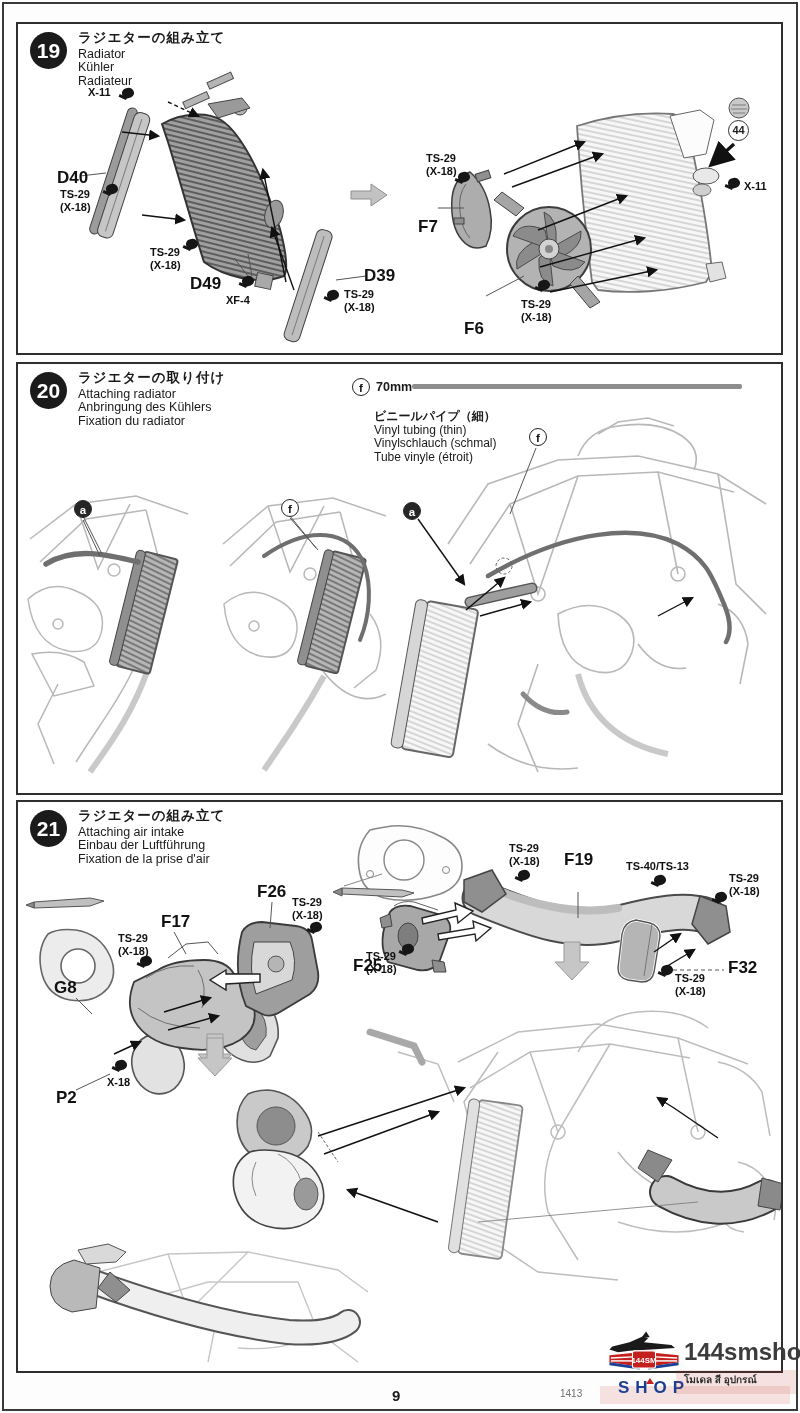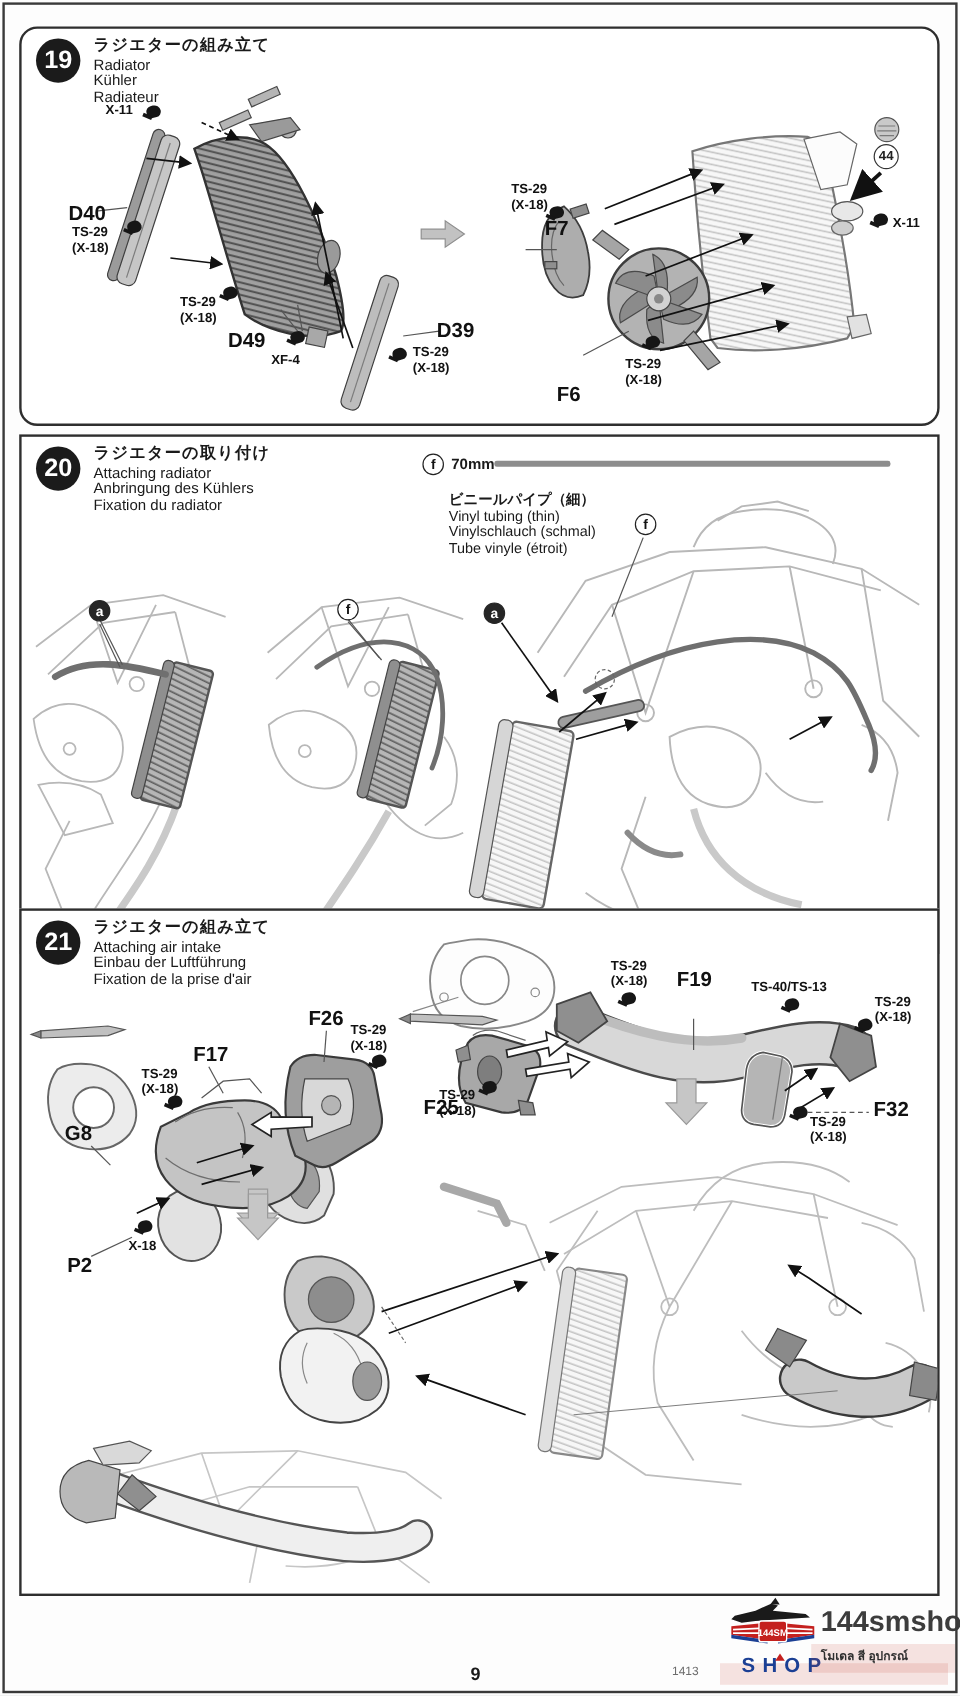--- a/index.html
+++ b/index.html
@@ -54,21 +54,21 @@
       <pattern id="finLight" width="7" height="5" patternUnits="userSpaceOnUse" patternTransform="rotate(12)">
         <rect width="7" height="5" fill="#f7f7f7"></rect>
           <line x1="0" y1="1" x2="7" y2="1" stroke="#c4c4c4" stroke-width="1.3"></line>
       </pattern>
       <marker id="ah" viewBox="0 0 10 10" markerWidth="8" markerHeight="8" refX="8" refY="5" orient="auto-start-reverse">
         <path d="M0,0 L10,5 L0,10 z" fill="#111"></path>
       </marker>
     </defs>
   </svg>
 
-  <div class="section" style="top:22px;height:333px;border-radius:15px;">
+  <div class="section" style="top:22px;height:333px;">
     <svg class="svgfill" width="763" height="329" viewBox="0 0 763 329">
 
       <g>
         <g transform="rotate(-24 180 78)">
           <rect x="166" y="72" width="26" height="7" fill="#b5b5b5" stroke="#4a4a4a"></rect>
           <rect x="196" y="64" width="26" height="7" fill="#b5b5b5" stroke="#4a4a4a"></rect>
         </g>
         <circle cx="222" cy="84" r="7" fill="#b3b3b3" stroke="#444"></circle>
         <path d="M190,80 l34,-6 8,10 -32,10 z" fill="#9a9a9a" stroke="#444"></path>
         <path d="M144,100 C165,88 190,88 203,96 C225,110 248,160 262,205 C268,228 270,246 266,252 C240,262 205,252 186,238 C178,214 160,150 150,118 Z" fill="url(#finDark)" stroke="#333" stroke-width="2"></path>
@@ -170,21 +170,21 @@
     <div class="part" style="left:172px;top:250px;">D49</div>
     <div class="paint" style="left:208px;top:270px;">XF-4</div>
     <div class="blob" style="left:224px;top:252px;"></div>
     <div class="part" style="left:346px;top:242px;">D39</div>
     <div class="blob" style="left:309px;top:266px;"></div>
     <div class="paint" style="left:326px;top:264px;">TS-29
 (X-18)</div>
     <div class="paint" style="left:408px;top:128px;">TS-29
 (X-18)</div>
     <div class="blob" style="left:440px;top:148px;"></div>
-    <div class="part" style="left:400px;top:157px;margin-left:36px;">F7</div>
+    <div class="part" style="left:400px;top:193px;">F7</div>
     <div class="part" style="left:446px;top:263px;margin-top:32px;">F6</div>
     <div class="paint" style="left:503px;top:274px;">TS-29
 (X-18)</div>
     <div class="blob" style="left:520px;top:256px;"></div>
     <div class="badge" style="left:710px;top:96px;">44</div>
     <div class="paint" style="left:726px;top:156px;">X-11</div>
     <div class="blob" style="left:710px;top:154px;"></div>
   </div>
 
   <div class="section" style="top:362px;height:433px;">
@@ -282,21 +282,21 @@
       <div>Vinylschlauch (schmal)</div>
       <div>Tube vinyle (étroit)</div>
     </div>
 
     <div class="cletter filled" style="left:56px;top:136px;">a</div>
     <div class="cletter" style="left:263px;top:135px;">f</div>
     <div class="cletter filled" style="left:385px;top:138px;">a</div>
     <div class="cletter" style="left:511px;top:64px;">f</div>
   </div>
 
-  <div class="section" style="top:757px;height:573px;text-decoration:underline;">
+  <div class="section" style="top:800px;height:573px;text-decoration:underline;">
     <svg class="svgfill" width="763" height="579" viewBox="0 0 763 579">
 
       <g>
         <path d="M16,100 L72,96 L86,99 L72,104 L16,106 z" fill="#c0c0c0" stroke="#555"></path>
         <path d="M16,100 l-8,3 8,3 z" fill="#8a8a8a" stroke="#555"></path>
         <path d="M30,132 q-12,16 -6,40 q6,22 28,26 q24,4 38,-12 q10,-14 2,-32 q-10,-22 -34,-26 q-18,-2 -28,4z" fill="#ececec" stroke="#666" stroke-width="1.6"></path>
         <circle cx="60" cy="164" r="17" fill="#fff" stroke="#666" stroke-width="1.6"></circle>
         <g>
           <path d="M210,184 q-16,14 -12,40 q4,26 26,34 q16,6 28,-4 l8,-18 q2,-22 -14,-38 q-18,-18 -36,-14z" fill="#e0e0e0" stroke="#555" stroke-width="1.6"></path>
           <path d="M238,206 q12,10 10,28 l-10,14 q-12,-2 -16,-18 q-4,-16 16,-24z" fill="#9e9e9e" stroke="#555"></path>

